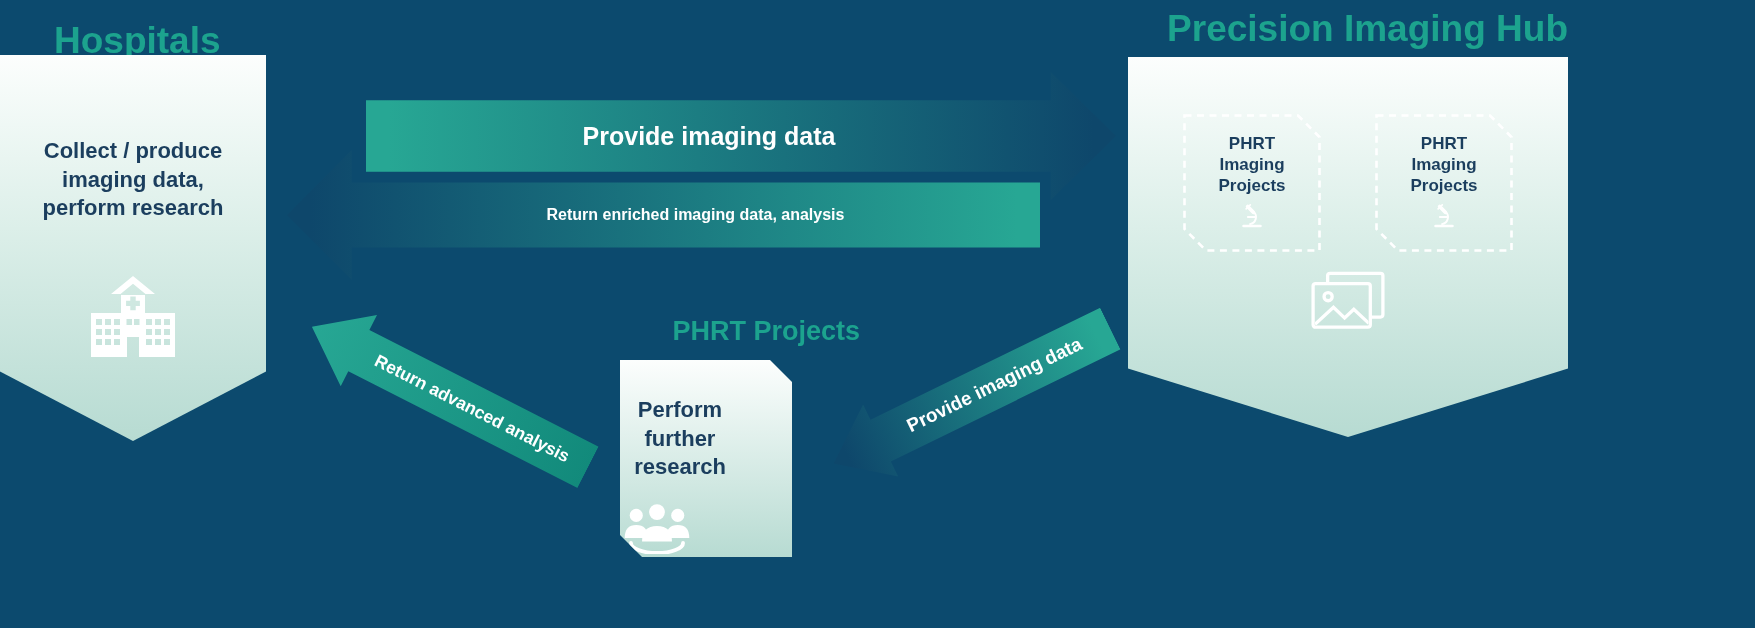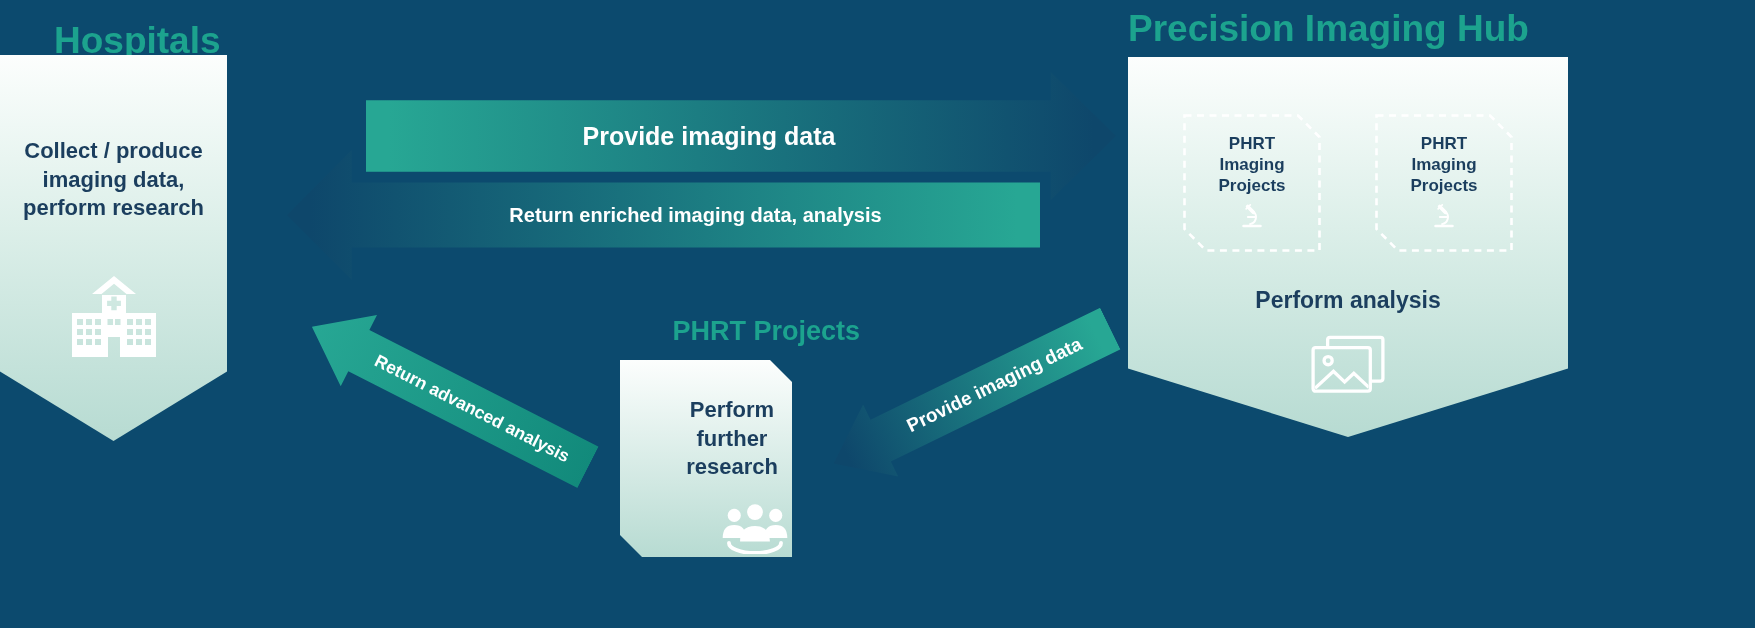--- a/index.html
+++ b/index.html
@@ -9,30 +9,30 @@
   .canvas {
     position:relative; width:1755px; height:628px;
     background:#0c4a6e; overflow:hidden;
   }
 
   .heading {
     position:absolute; font-weight:bold; color:var(--teal);
     white-space:nowrap;
   }
   .heading-left  { left:54px;  top:20px;  font-size:37px; }
-  .heading-right { left:1128px; top:8px; width:440px; text-align:left; font-size:37px; }
+  .heading-right { left:1128px; top:8px; width:440px; text-align:right; font-size:37px; }
   .heading-center{ left:550px; top:316px; width:310px; text-align:right; font-size:27px; }
 
   .panel {
     position:absolute;
     background:linear-gradient(180deg, var(--panel-top) 0%, #dcEFE9 45%, var(--panel-bottom) 100%);
     clip-path:polygon(0 0, 100% 0, 100% 82%, 50% 100%, 0 82%);
     display:flex; flex-direction:column; align-items:center;
   }
-  .panel-left  { left:0px;    top:55px; width:227px; height:386px; }
+  .panel-left  { left:0px;    top:55px; width:266px; height:386px; }
   .panel-right { left:1128px; top:57px; width:440px; height:380px; }
 
   .panel-text {
     color:var(--ink); font-weight:bold; text-align:center; line-height:1.3;
   }
   .hospitals-desc { margin-top:82px; width:225px; font-size:22px; }
   .hospital-svg   { margin-top:46px; }
 
   .project-row { display:flex; gap:54px; margin-top:57px; }
   .project-box {
@@ -51,21 +51,21 @@
     color:#fff; font-weight:bold;
   }
   .arrow-provide-top {
     left:366px; top:72px; width:750px; height:128px;
     padding-right:64px; font-size:25px;
     background:linear-gradient(90deg, var(--teal-bright) 3%, var(--navy) 97%);
     clip-path:polygon(0 22%, 91.3% 22%, 91.3% 0%, 100% 50%, 91.3% 100%, 91.3% 78%, 0 78%);
   }
   .arrow-return-top {
     left:287px; top:150px; width:753px; height:130px;
-    padding-left:64px; font-size:20px;
+    padding-left:64px; font-size:16px;
     background:linear-gradient(90deg, var(--navy) 3%, var(--teal-bright) 97%);
     clip-path:polygon(100% 25%, 8.6% 25%, 8.6% 0%, 0% 50%, 8.6% 100%, 8.6% 75%, 100% 75%);
   }
 
   .diag-arrow {
     position:absolute; display:flex; align-items:center; justify-content:center;
     color:#fff; font-weight:bold; padding-left:50px;
     clip-path:polygon(100% 21%, 17% 21%, 17% 0%, 0% 50%, 17% 100%, 17% 79%, 100% 79%);
   }
   .arrow-return-diag {
@@ -76,21 +76,21 @@
   .arrow-provide-diag {
     left:818px; top:356px; width:308px; height:80px; font-size:19px;
     background:linear-gradient(90deg, var(--navy) 5%, var(--teal-bright) 95%);
     transform:rotate(-26deg);
   }
 
   .center-box {
     position:absolute; left:620px; top:360px; width:172px; height:197px;
     background:linear-gradient(180deg, var(--panel-top) 0%, var(--panel-bottom) 100%);
     clip-path:polygon(0 0, calc(100% - 22px) 0, 100% 22px, 100% 100%, 22px 100%, 0 calc(100% - 22px));
-    display:flex; flex-direction:column; align-items:flex-end;
+    display:flex; flex-direction:column; align-items:flex-start;
   }
   .center-desc { margin-top:36px; width:120px; font-size:22px; }
   .people-svg { margin-top:18px; }
 </style>
 </head>
 <body>
 
 <div class="canvas">
 
   <div class="heading heading-left">Hospitals</div>
@@ -147,21 +147,20 @@
               <path d="M8 3.2 L13.2 8.6" stroke-width="3.4"></path>
               <path d="M6.6 5.4 L10.4 1.8" stroke-width="1.6"></path>
               <path d="M13.6 8.2 a6.6 6.6 0 0 1 -3.4 11.3" stroke-width="1.8"></path>
               <path d="M8.2 13 h7" stroke-width="1.8"></path>
               <path d="M4.2 21.2 h15.6" stroke-width="2.4"></path>
             </g>
           </svg>
         </span>
       </div>
     </div>
-    <div class="panel-text analysis-label">Perform analysis</div>
     <span class="photos-svg">
       <svg viewBox="0 0 84 66" width="82" height="64" aria-hidden="true">
         <defs>
           <clipPath id="pf-clip">
               <rect x="7.8" y="15.8" width="55.4" height="41.4"></rect>
             </clipPath>
         </defs>
         <g fill="none" stroke="#fff" stroke-width="3.4">
           <path d="M21 14 V6 Q21 3.5 23.5 3.5 H75.5 Q78 3.5 78 6 V46 Q78 48.5 75.5 48.5 H65"></path>
           <rect x="6" y="14" width="59" height="45" rx="2.5"></rect>

